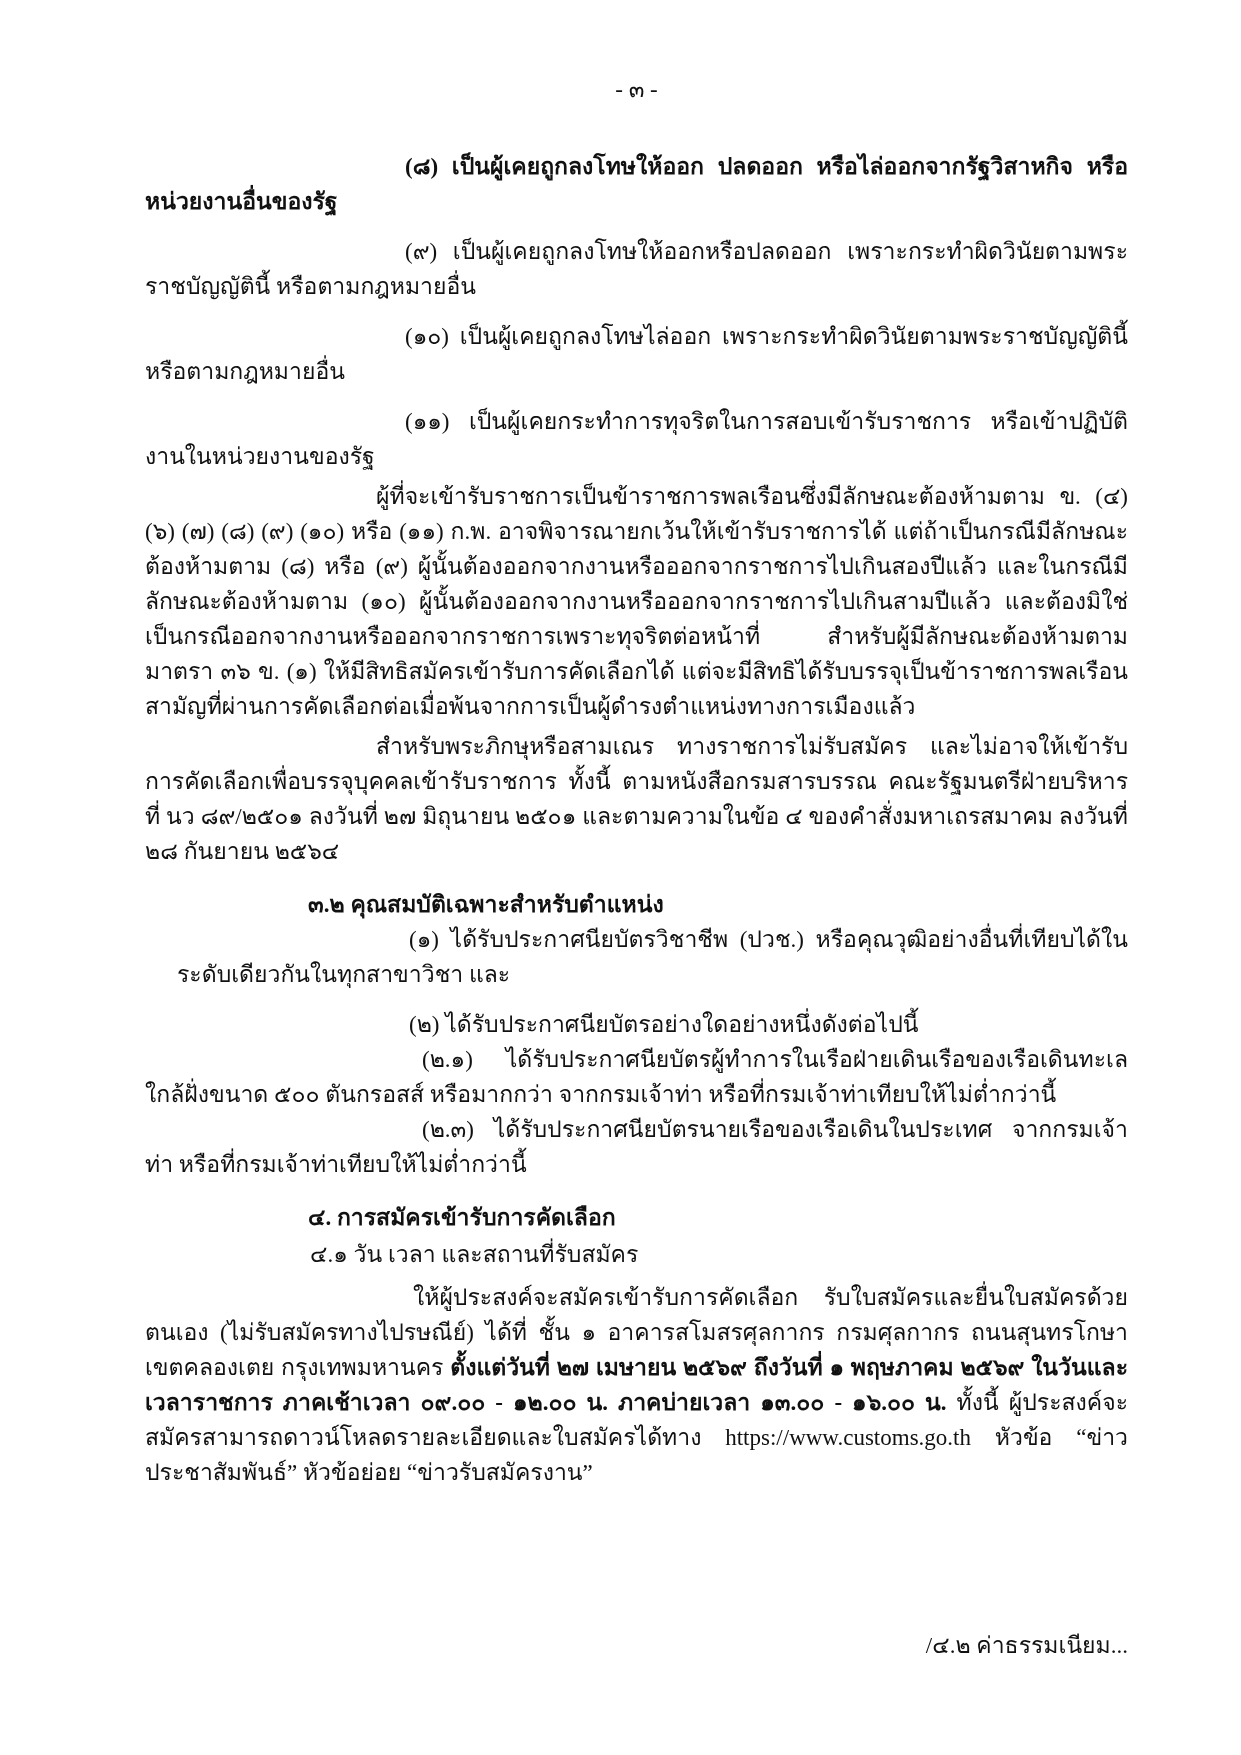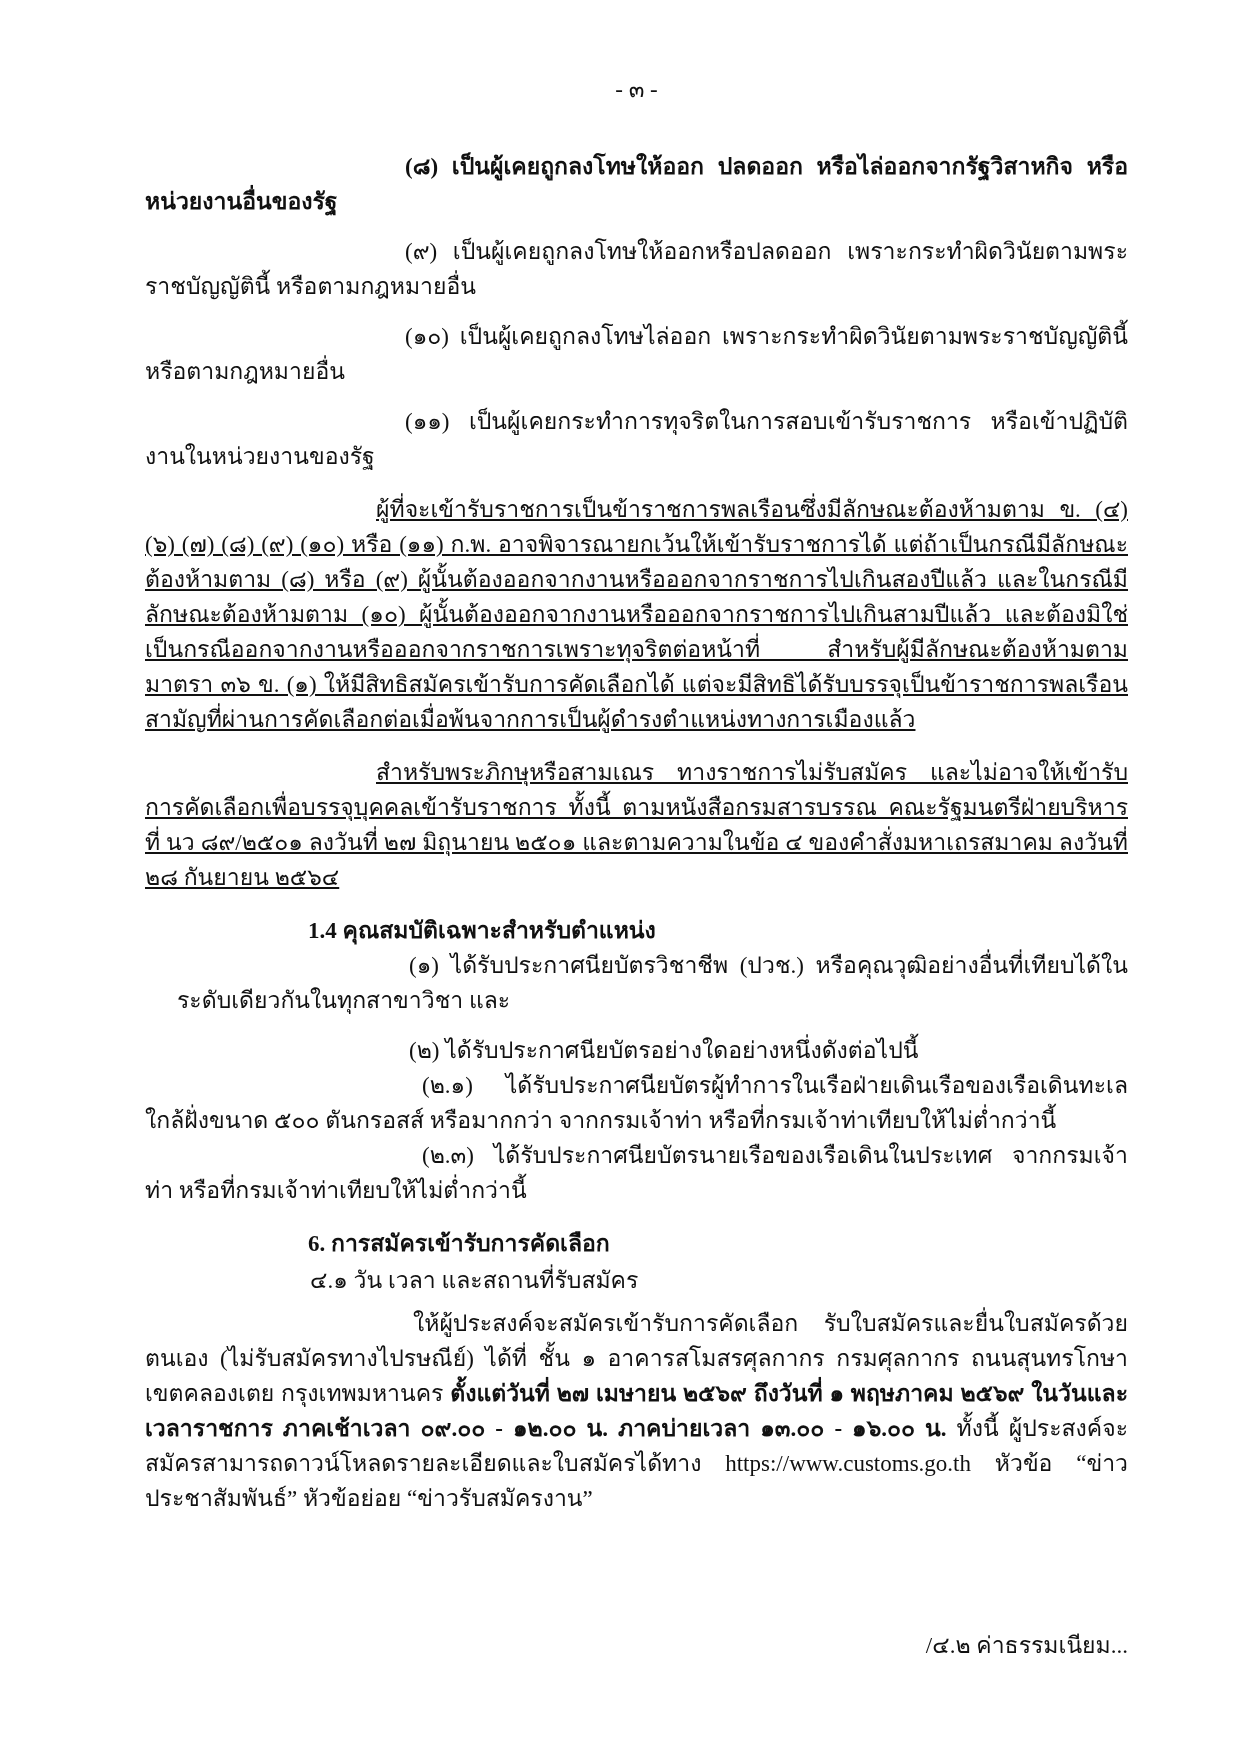--- a/index.html
+++ b/index.html
@@ -37,22 +37,21 @@
   .clause {
     text-indent: 260px;
     margin-top: 15px;
   }
   .clause.first {
     margin-top: 42px;
     font-weight: bold;
   }
   .para {
     text-indent: 231px;
-    margin-top: 18px;
-    text-decoration: underline;
+    margin-top: 5px;
   }
   .h-major {
     margin-left: 163px;
     margin-top: 18px;
     font-weight: 700;
     text-align: left;
   }
   .h-sub {
     margin-left: 165px;
     margin-top: 2px;
@@ -97,32 +96,32 @@
     <p class="clause">(๙) เป็นผู้เคยถูกลงโทษให้ออกหรือปลดออก เพราะกระทำผิดวินัยตามพระราชบัญญัตินี้ หรือตามกฎหมายอื่น</p>
 
     <p class="clause">(๑๐) เป็นผู้เคยถูกลงโทษไล่ออก เพราะกระทำผิดวินัยตามพระราชบัญญัตินี้ หรือตามกฎหมายอื่น</p>
 
     <p class="clause">(๑๑) เป็นผู้เคยกระทำการทุจริตในการสอบเข้ารับราชการ หรือเข้าปฏิบัติงานในหน่วยงานของรัฐ</p>
 
     <p class="para">ผู้ที่จะเข้ารับราชการเป็นข้าราชการพลเรือนซึ่งมีลักษณะต้องห้ามตาม ข. (๔) (๖) (๗) (๘) (๙) (๑๐) หรือ (๑๑) ก.พ. อาจพิจารณายกเว้นให้เข้ารับราชการได้ แต่ถ้าเป็นกรณีมีลักษณะต้องห้ามตาม (๘) หรือ (๙) ผู้นั้นต้องออกจากงานหรือออกจากราชการไปเกินสองปีแล้ว และในกรณีมีลักษณะต้องห้ามตาม (๑๐) ผู้นั้นต้องออกจากงานหรือออกจากราชการไปเกินสามปีแล้ว และต้องมิใช่เป็นกรณีออกจากงานหรือออกจากราชการเพราะทุจริตต่อหน้าที่ สำหรับผู้มีลักษณะต้องห้ามตามมาตรา ๓๖ ข. (๑) ให้มีสิทธิสมัครเข้ารับการคัดเลือกได้ แต่จะมีสิทธิได้รับบรรจุเป็นข้าราชการพลเรือนสามัญที่ผ่านการคัดเลือกต่อเมื่อพ้นจากการเป็นผู้ดำรงตำแหน่งทางการเมืองแล้ว</p>
 
     <p class="para">สำหรับพระภิกษุหรือสามเณร ทางราชการไม่รับสมัคร และไม่อาจให้เข้ารับการคัดเลือกเพื่อบรรจุบุคคลเข้ารับราชการ ทั้งนี้ ตามหนังสือกรมสารบรรณ คณะรัฐมนตรีฝ่ายบริหาร ที่ นว ๘๙/๒๕๐๑ ลงวันที่ ๒๗ มิถุนายน ๒๕๐๑ และตามความในข้อ ๔ ของคำสั่งมหาเถรสมาคม ลงวันที่ ๒๘ กันยายน ๒๕๖๔</p>
 
-    <p class="h-major">1.4 คุณสมบัติเฉพาะสำหรับตำแหน่ง</p>
+    <p class="h-major">๓.๒ คุณสมบัติเฉพาะสำหรับตำแหน่ง</p>
 
     <p class="qual">(๑) ได้รับประกาศนียบัตรวิชาชีพ (ปวช.) หรือคุณวุฒิอย่างอื่นที่เทียบได้ในระดับเดียวกันในทุกสาขาวิชา และ</p>
 
     <p class="qual gap">(๒) ได้รับประกาศนียบัตรอย่างใดอย่างหนึ่งดังต่อไปนี้</p>
 
     <p class="subqual">(๒.๑) ได้รับประกาศนียบัตรผู้ทำการในเรือฝ่ายเดินเรือของเรือเดินทะเลใกล้ฝั่งขนาด ๕๐๐ ตันกรอสส์ หรือมากกว่า จากกรมเจ้าท่า หรือที่กรมเจ้าท่าเทียบให้ไม่ต่ำกว่านี้</p>
 
 
     <p class="subqual">(๒.๓) ได้รับประกาศนียบัตรนายเรือของเรือเดินในประเทศ จากกรมเจ้าท่า หรือที่กรมเจ้าท่าเทียบให้ไม่ต่ำกว่านี้</p>
 
-    <p class="h-major">6. การสมัครเข้ารับการคัดเลือก</p>
+    <p class="h-major">๔. การสมัครเข้ารับการคัดเลือก</p>
 
     <p class="h-sub">๔.๑ วัน เวลา และสถานที่รับสมัคร</p>
 
     <p class="p-apply"><span>ให้ผู้ประสงค์จะสมัครเข้ารับการคัดเลือก รับใบสมัครและยื่นใบสมัครด้วยตนเอง (ไม่รับสมัครทางไปรษณีย์) ได้ที่ ชั้น ๑ อาคารสโมสรศุลกากร กรมศุลกากร ถนนสุนทรโกษา เขตคลองเตย กรุงเทพมหานคร </span><strong>ตั้งแต่วันที่ ๒๗ เมษายน ๒๕๖๙ ถึงวันที่ ๑ พฤษภาคม ๒๕๖๙ ในวันและเวลาราชการ ภาคเช้าเวลา ๐๙.๐๐ - ๑๒.๐๐ น. ภาคบ่ายเวลา ๑๓.๐๐ - ๑๖.๐๐ น.</strong><span> ทั้งนี้ ผู้ประสงค์จะสมัครสามารถดาวน์โหลดรายละเอียดและใบสมัครได้ทาง https://www.customs.go.th หัวข้อ “ข่าวประชาสัมพันธ์” หัวข้อย่อย “ข่าวรับสมัครงาน”</span></p>
 
   </div>
 
   <div class="footer-note">/๔.๒ ค่าธรรมเนียม...</div>
 </div>
 

